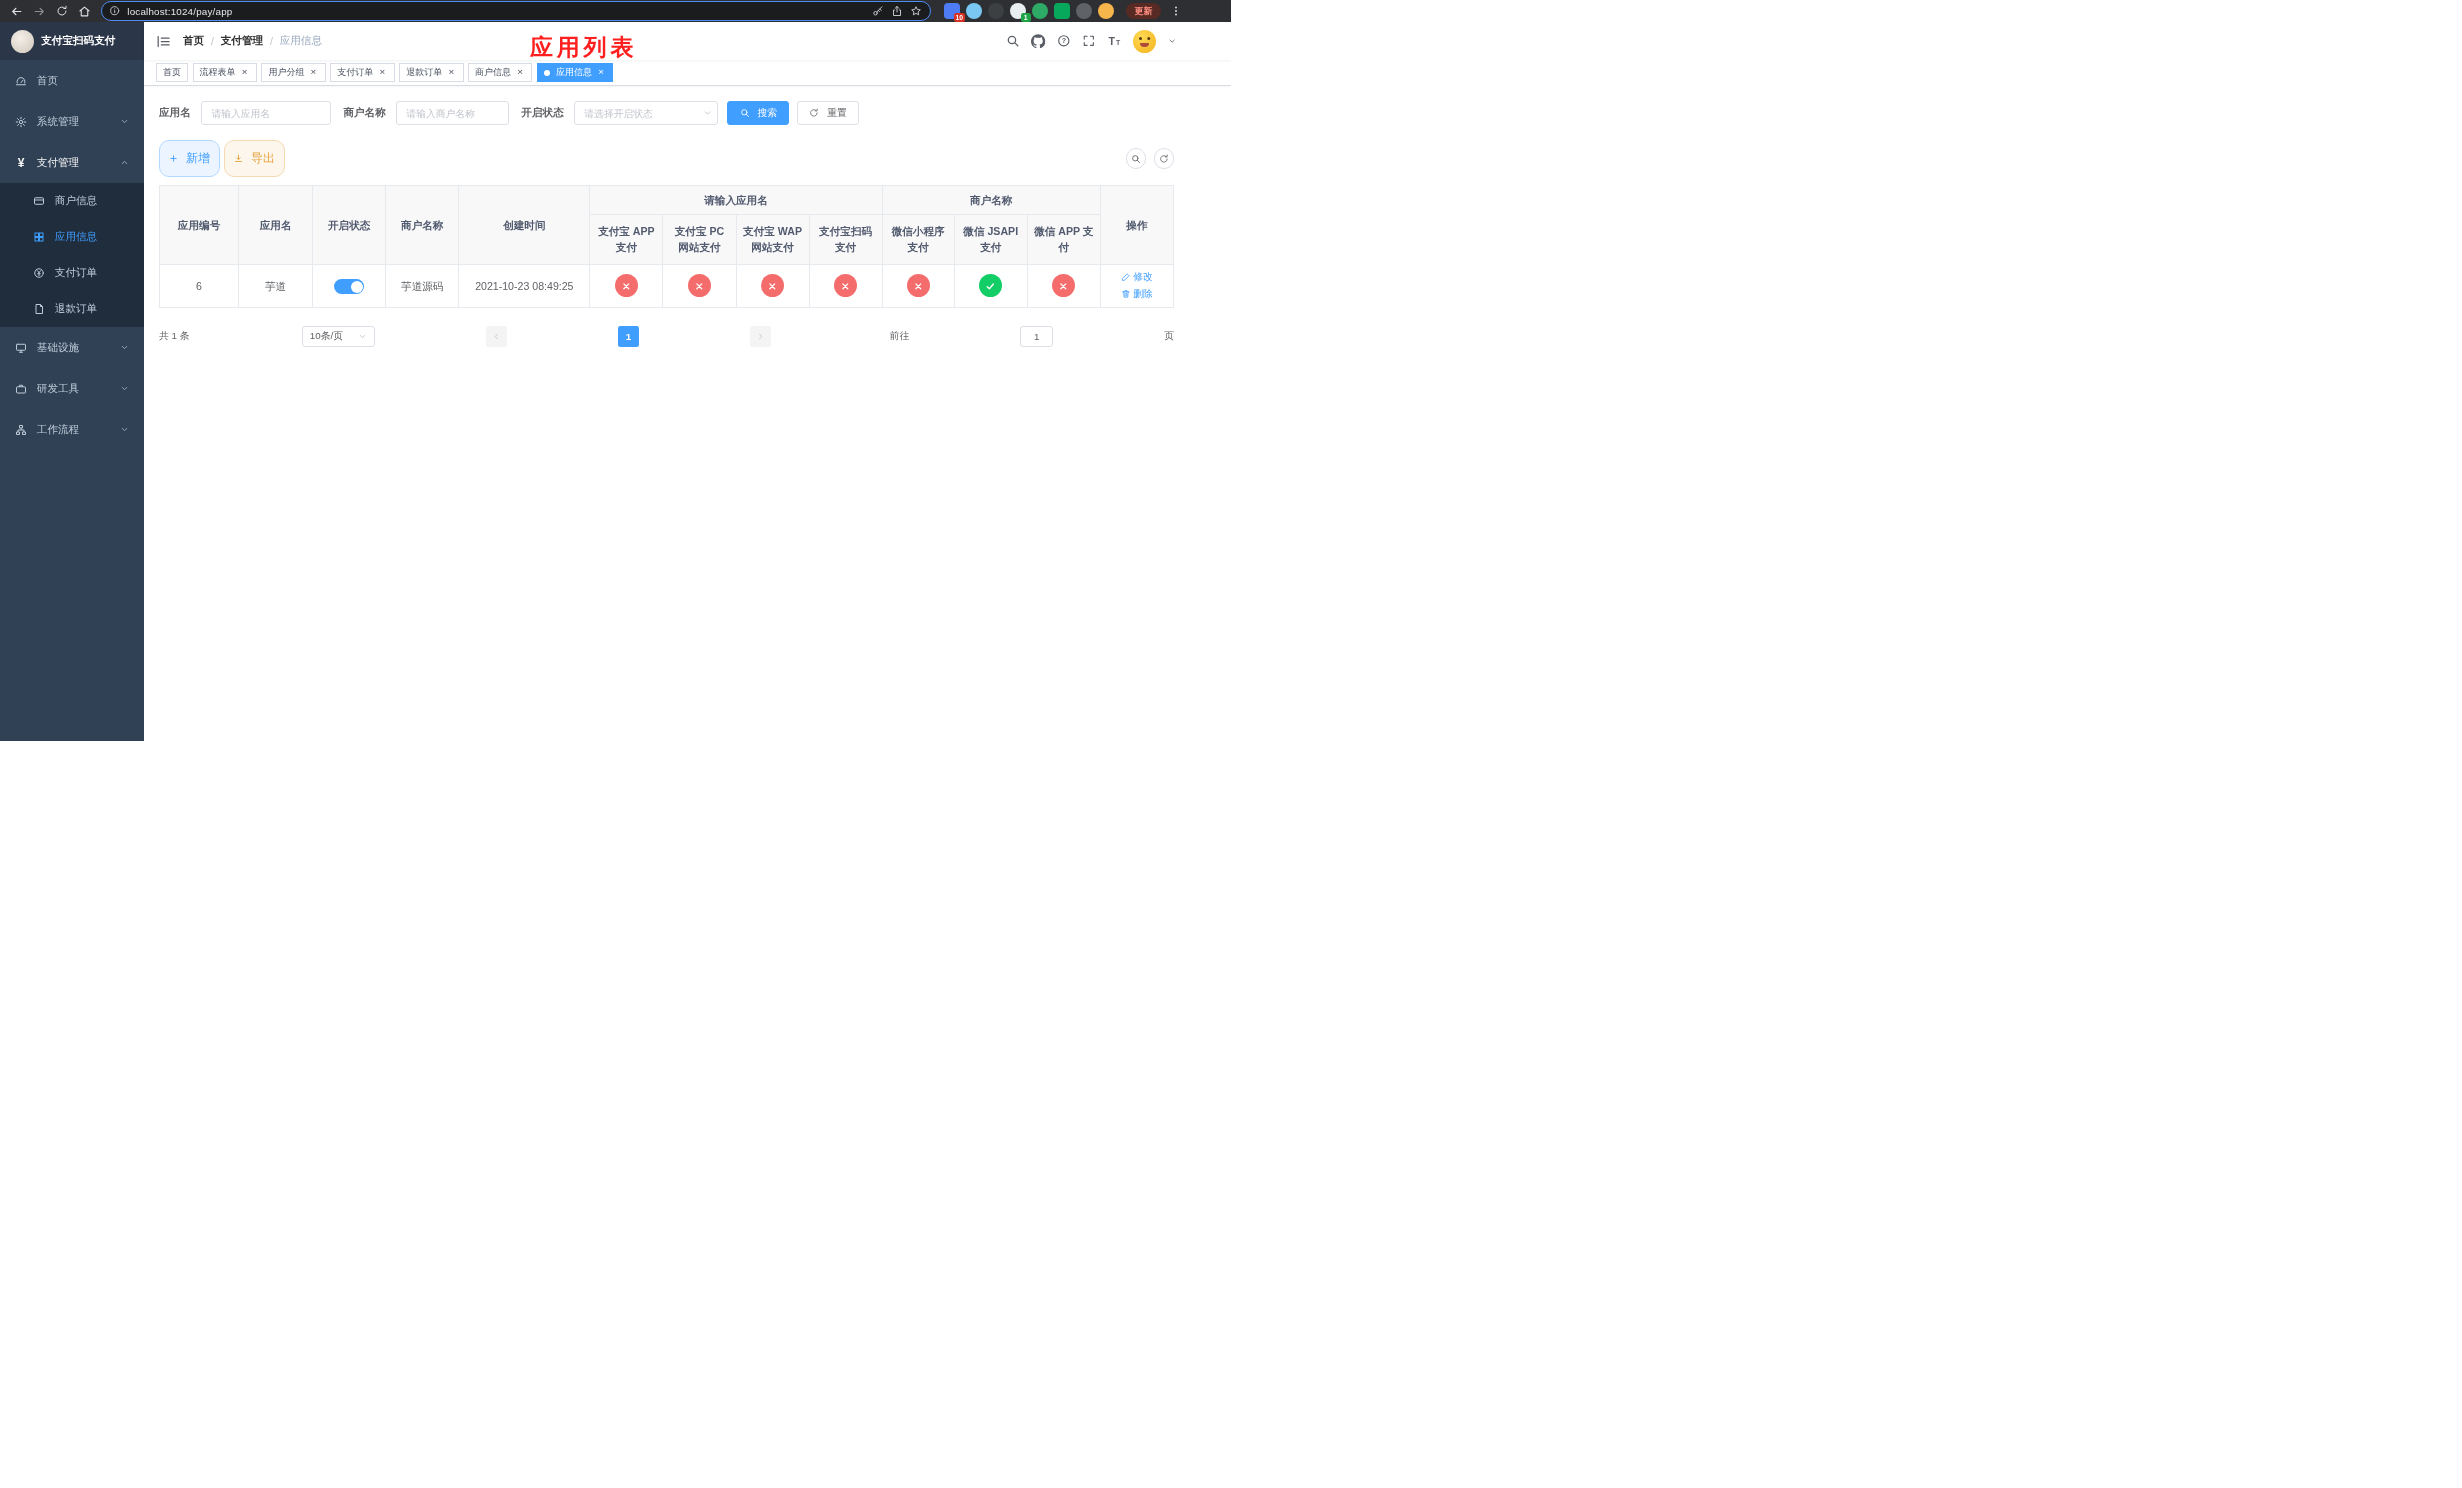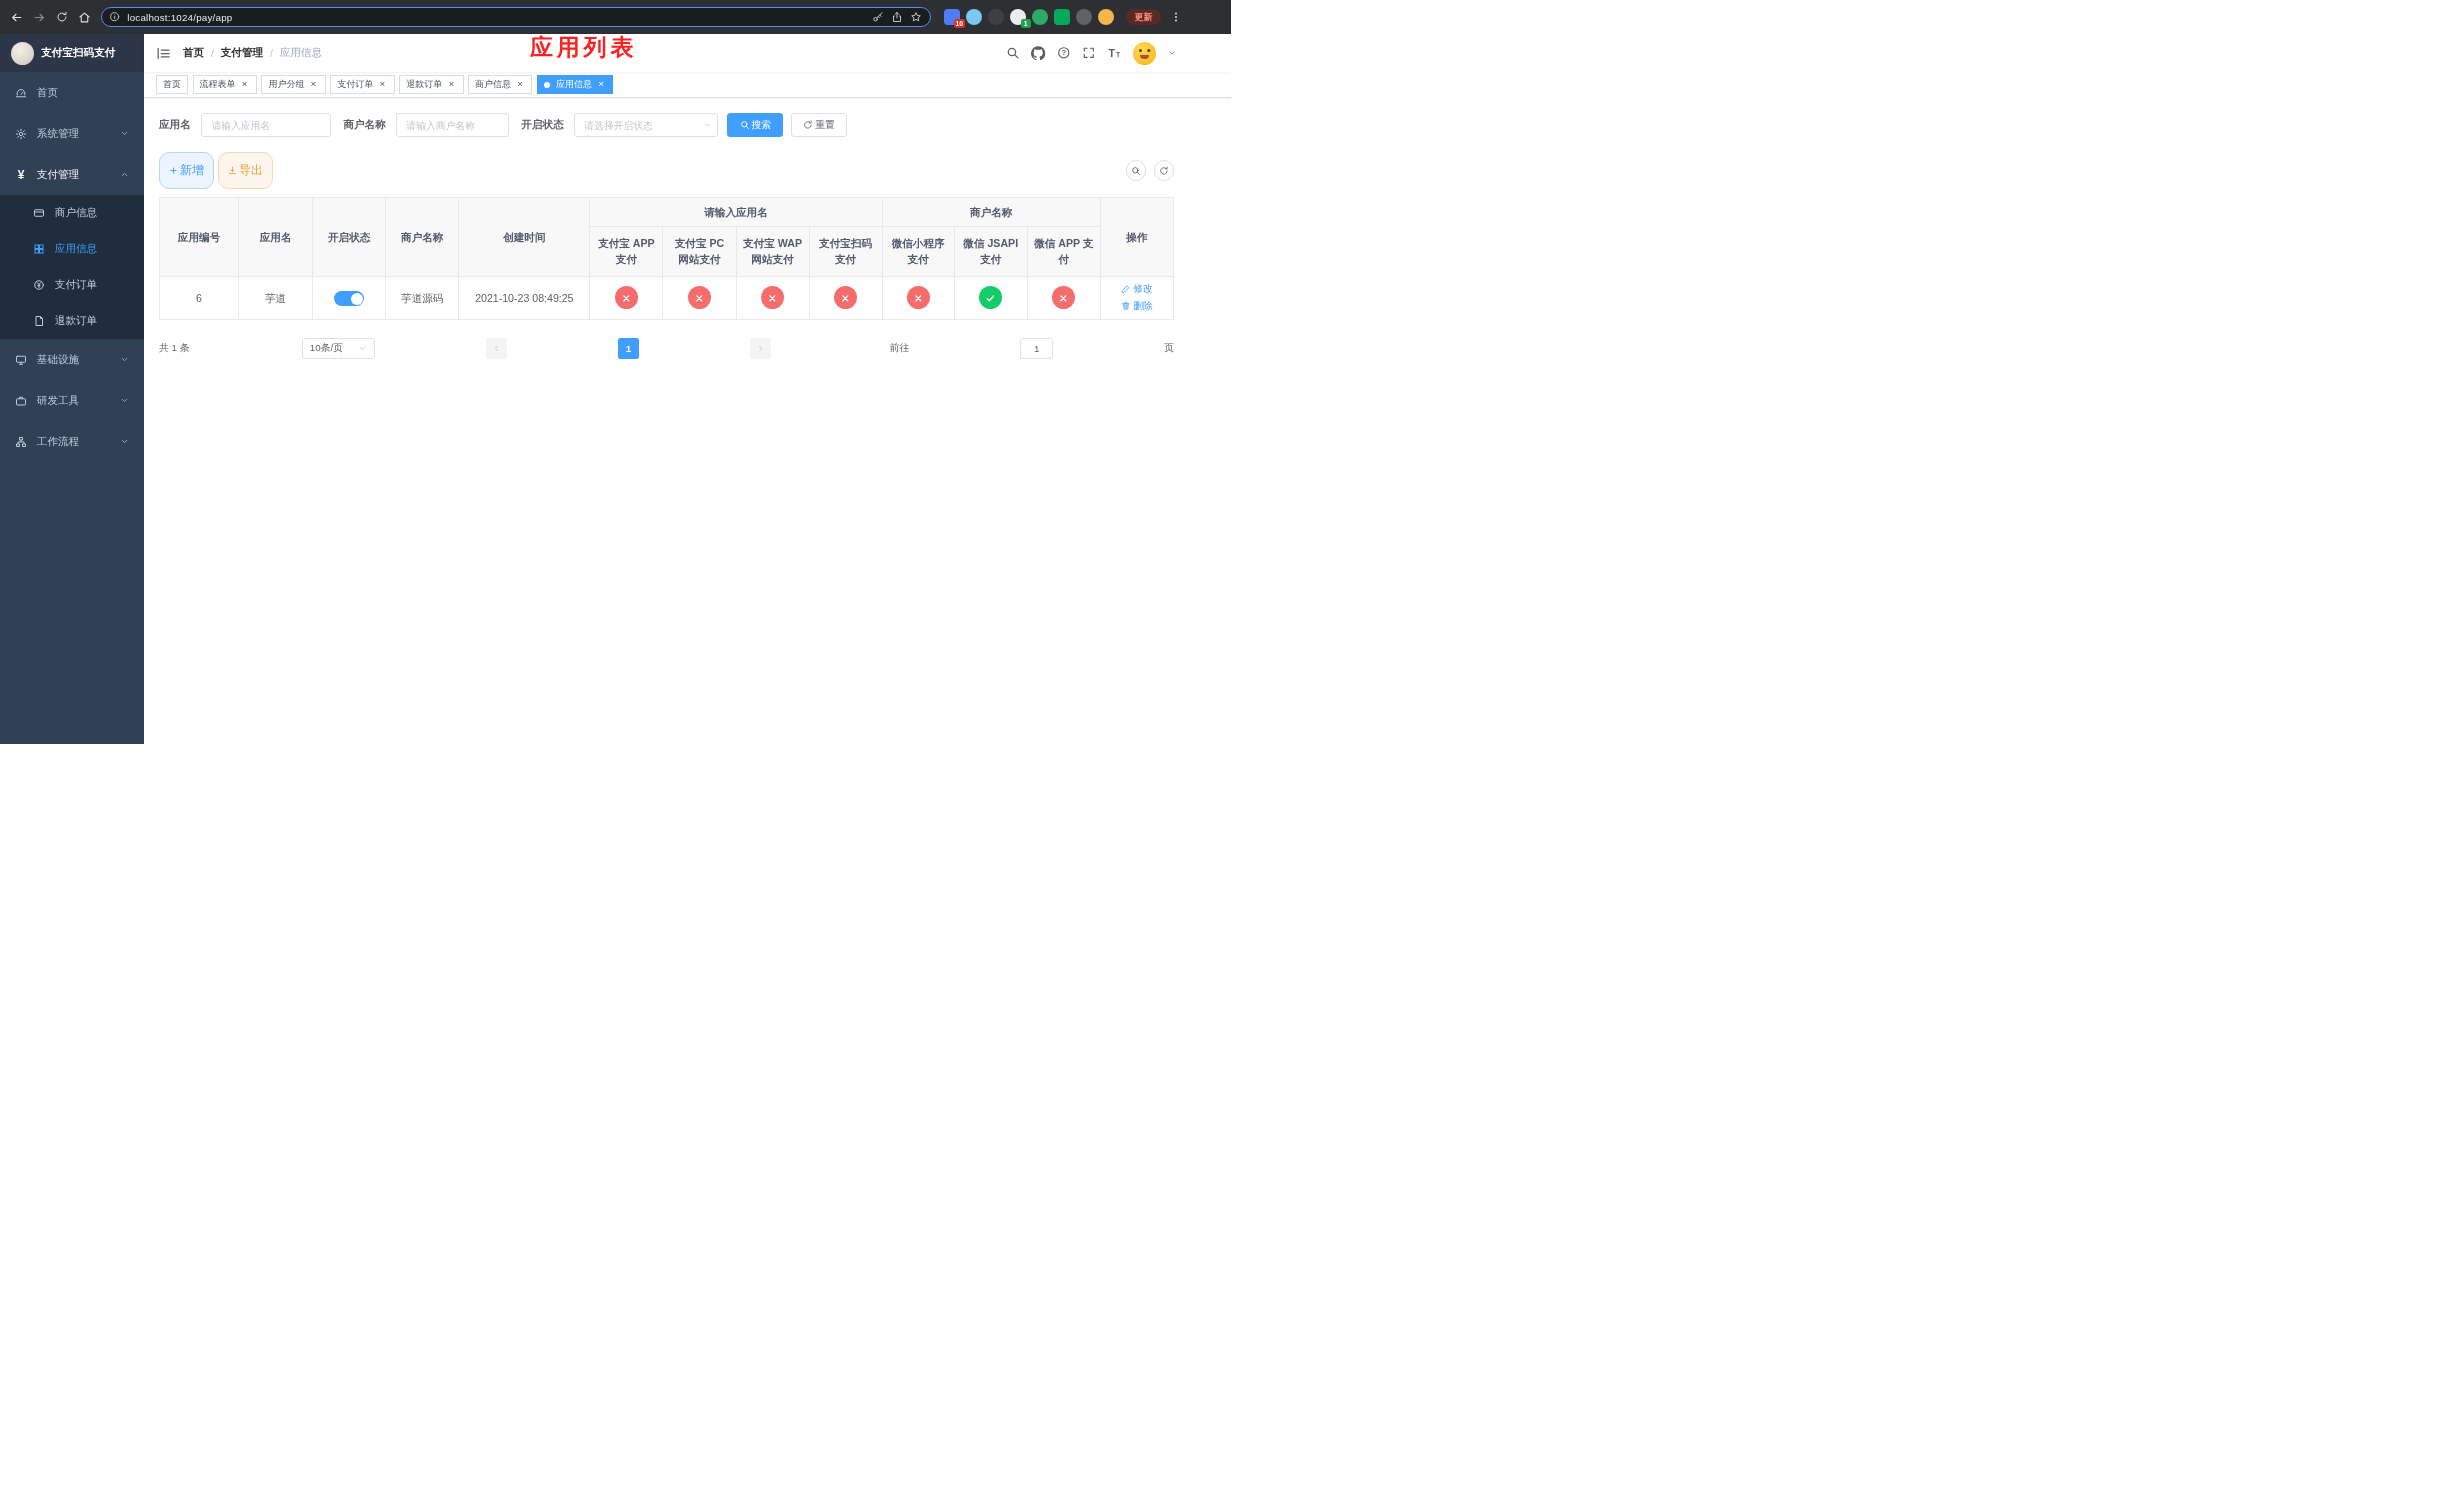--- a/index.html
+++ b/index.html
@@ -1,21 +1,21 @@
 <!DOCTYPE html>
 <html style="font-size:12px"><head>
 <meta charset="utf-8">
 <style>
   *{box-sizing:border-box;margin:0;padding:0}
   html,body{width:1231px;height:744px}
   body{font-family:"Liberation Sans","DejaVu Sans",sans-serif;background:#fff;position:relative;overflow:hidden}
   svg{display:block}
 
   
-  .chrome{height:34px;background:#2d2f32;display:flex;align-items:center;padding:0 6px;gap:1.5px}
+  .chrome{height:22px;background:#2d2f32;display:flex;align-items:center;padding:0 6px;gap:1.5px}
   .nav-btn{width:21px;height:21px;border-radius:50%;display:flex;align-items:center;justify-content:center;color:#dfe1e5;flex:none;cursor:pointer}
   .nav-btn.dim{color:#8a8d90}
   .omnibox{height:19.7px;flex:1;max-width:830px;background:#1b1c1e;border:1.5px solid #4f8df7;border-radius:10.6px;display:flex;align-items:center;padding:0 7.6px;gap:6.8px;color:#e8eaed;margin:0 4.5px}
   .omnibox .url{font-size:9.8px;letter-spacing:0.2px;white-space:nowrap}
   .omnibox .sp{flex:1}
   .obicon{color:#c2c5c9;flex:none;cursor:pointer}
   .ext-tray{display:flex;align-items:center;gap:6px;padding:0 7.6px}
   .ext{width:16px;height:16px;border-radius:50%;position:relative;flex:none;cursor:pointer}
   .ext.sq{border-radius:3.8px}
   .ext .badge{position:absolute;right:-4.5px;bottom:-3px;min-width:9.8px;height:9px;border-radius:2.3px;background:#d93025;color:#fff;font-size:6.8px;line-height:9px;text-align:center;padding:0 1.5px;font-weight:700}
@@ -69,21 +69,21 @@
   .content{padding:15px 0 0 15px}
 
   .filter{display:flex;align-items:center;font-size:10.6px;color:#606266;margin-bottom:15px}
   .filter label{font-weight:700;margin:0 10.6px 0 12px;white-space:nowrap}
   .filter label:first-child{margin-left:0}
   .inp{height:24px;border:0.8px solid #dcdfe6;border-radius:3px;padding:0 9px;font-size:9.8px;color:#606266;outline:none;background:#fff}
   .inp::placeholder{color:#c0c4cc}
   .w172{width:130px}.w165{width:113px}.w190{width:144px}
   .selwrap{position:relative}
   .selwrap .scaret{position:absolute;right:6.8px;top:50%;transform:translateY(-50%);color:#c0c4cc;pointer-events:none}
-  .btn{height:24px;border-radius:3px;border:0.8px solid #dcdfe6;background:#fff;color:#606266;font-size:9.8px;display:inline-flex;align-items:center;gap:2px;padding:0 11.4px;cursor:pointer;white-space:nowrap}
+  .btn{height:24px;border-radius:3px;border:0.8px solid #dcdfe6;background:#fff;color:#606266;font-size:9.8px;display:inline-flex;align-items:center;gap:8px;padding:0 11.4px;cursor:pointer;white-space:nowrap}
   .btn.primary{background:#409eff;border-color:#409eff;color:#fff;margin-left:9px}
   .btn.reset{margin-left:7.6px}
   .btn.mini{height:37px;padding:0 9px;font-size:12px;border-radius:10px}
   .btn.blue-plain{background:#ecf5ff;border-color:#b3d8ff;color:#409eff}
   .btn.warn-plain{background:#fdf6ec;border-color:#f5dab1;color:#e6a23c;margin-left:4px}
 
   .toolbar{display:flex;align-items:center;margin-bottom:7.6px;width:1015px}
   .grow{flex:1}
   .icon-circle{width:20.4px;height:20.4px;border-radius:50%;border:0.8px solid #dcdfe6;color:#606266;background:#fff;display:flex;align-items:center;justify-content:center;cursor:pointer;margin-left:7.6px}
 

